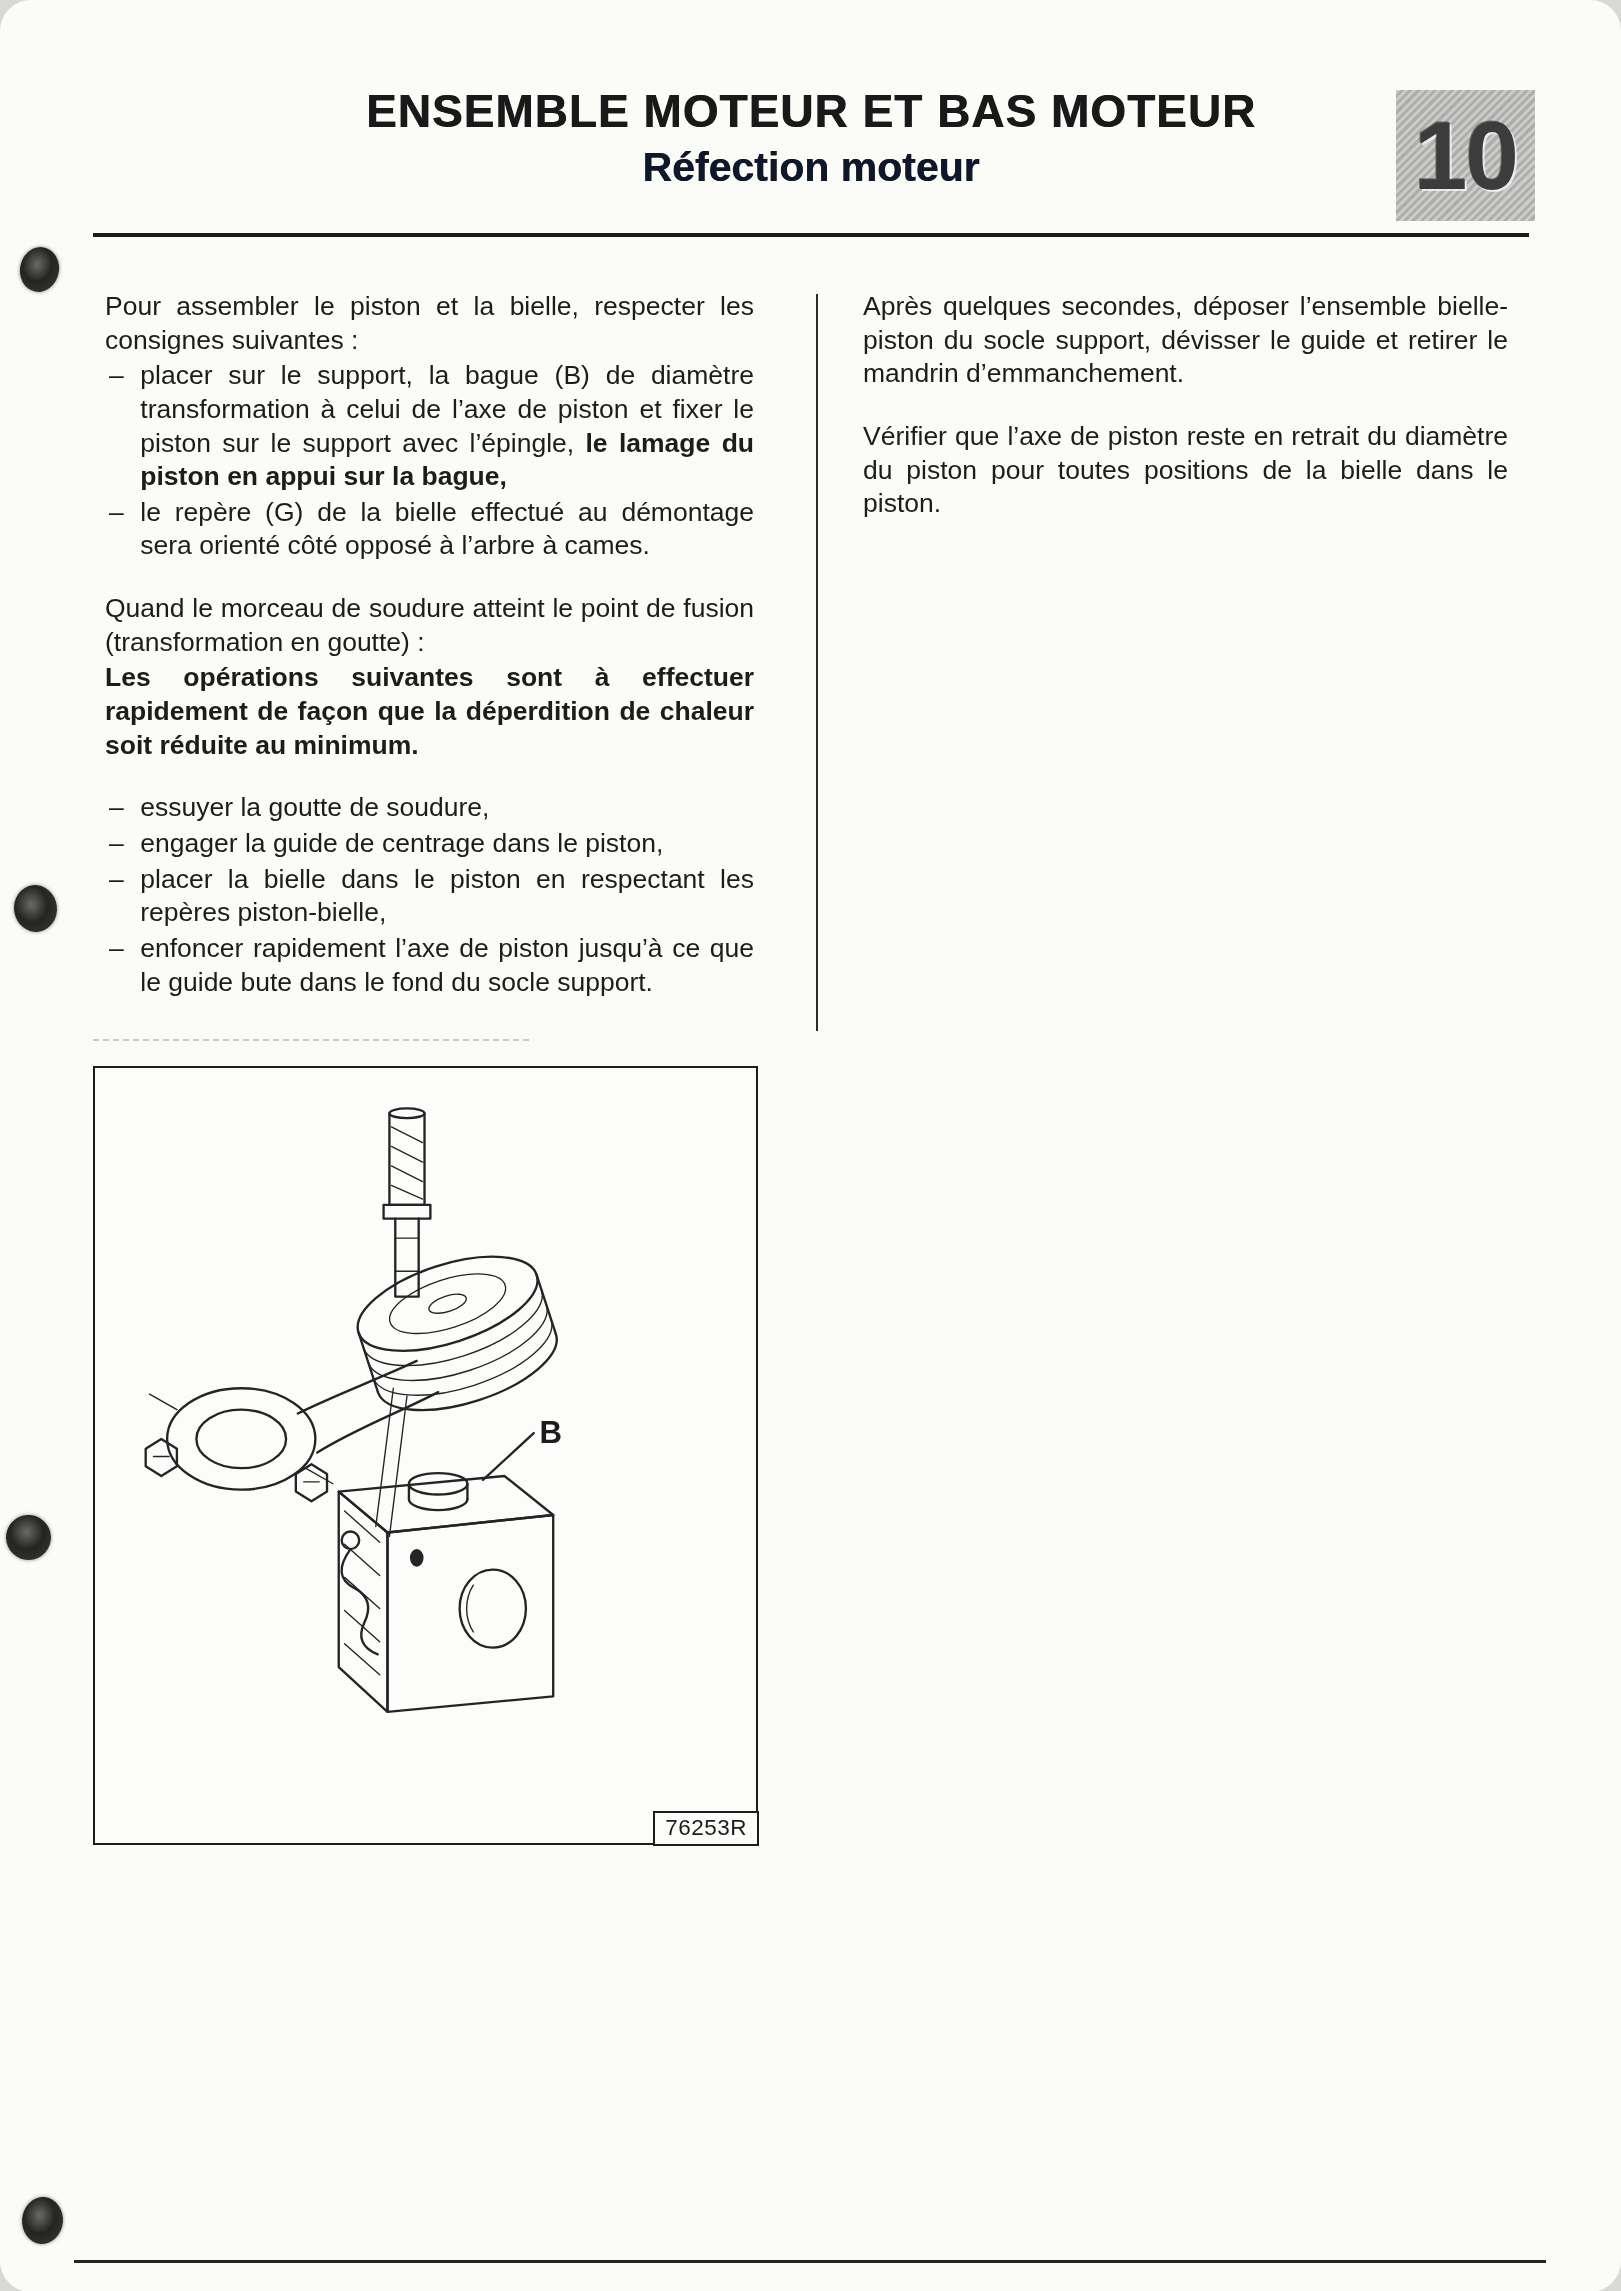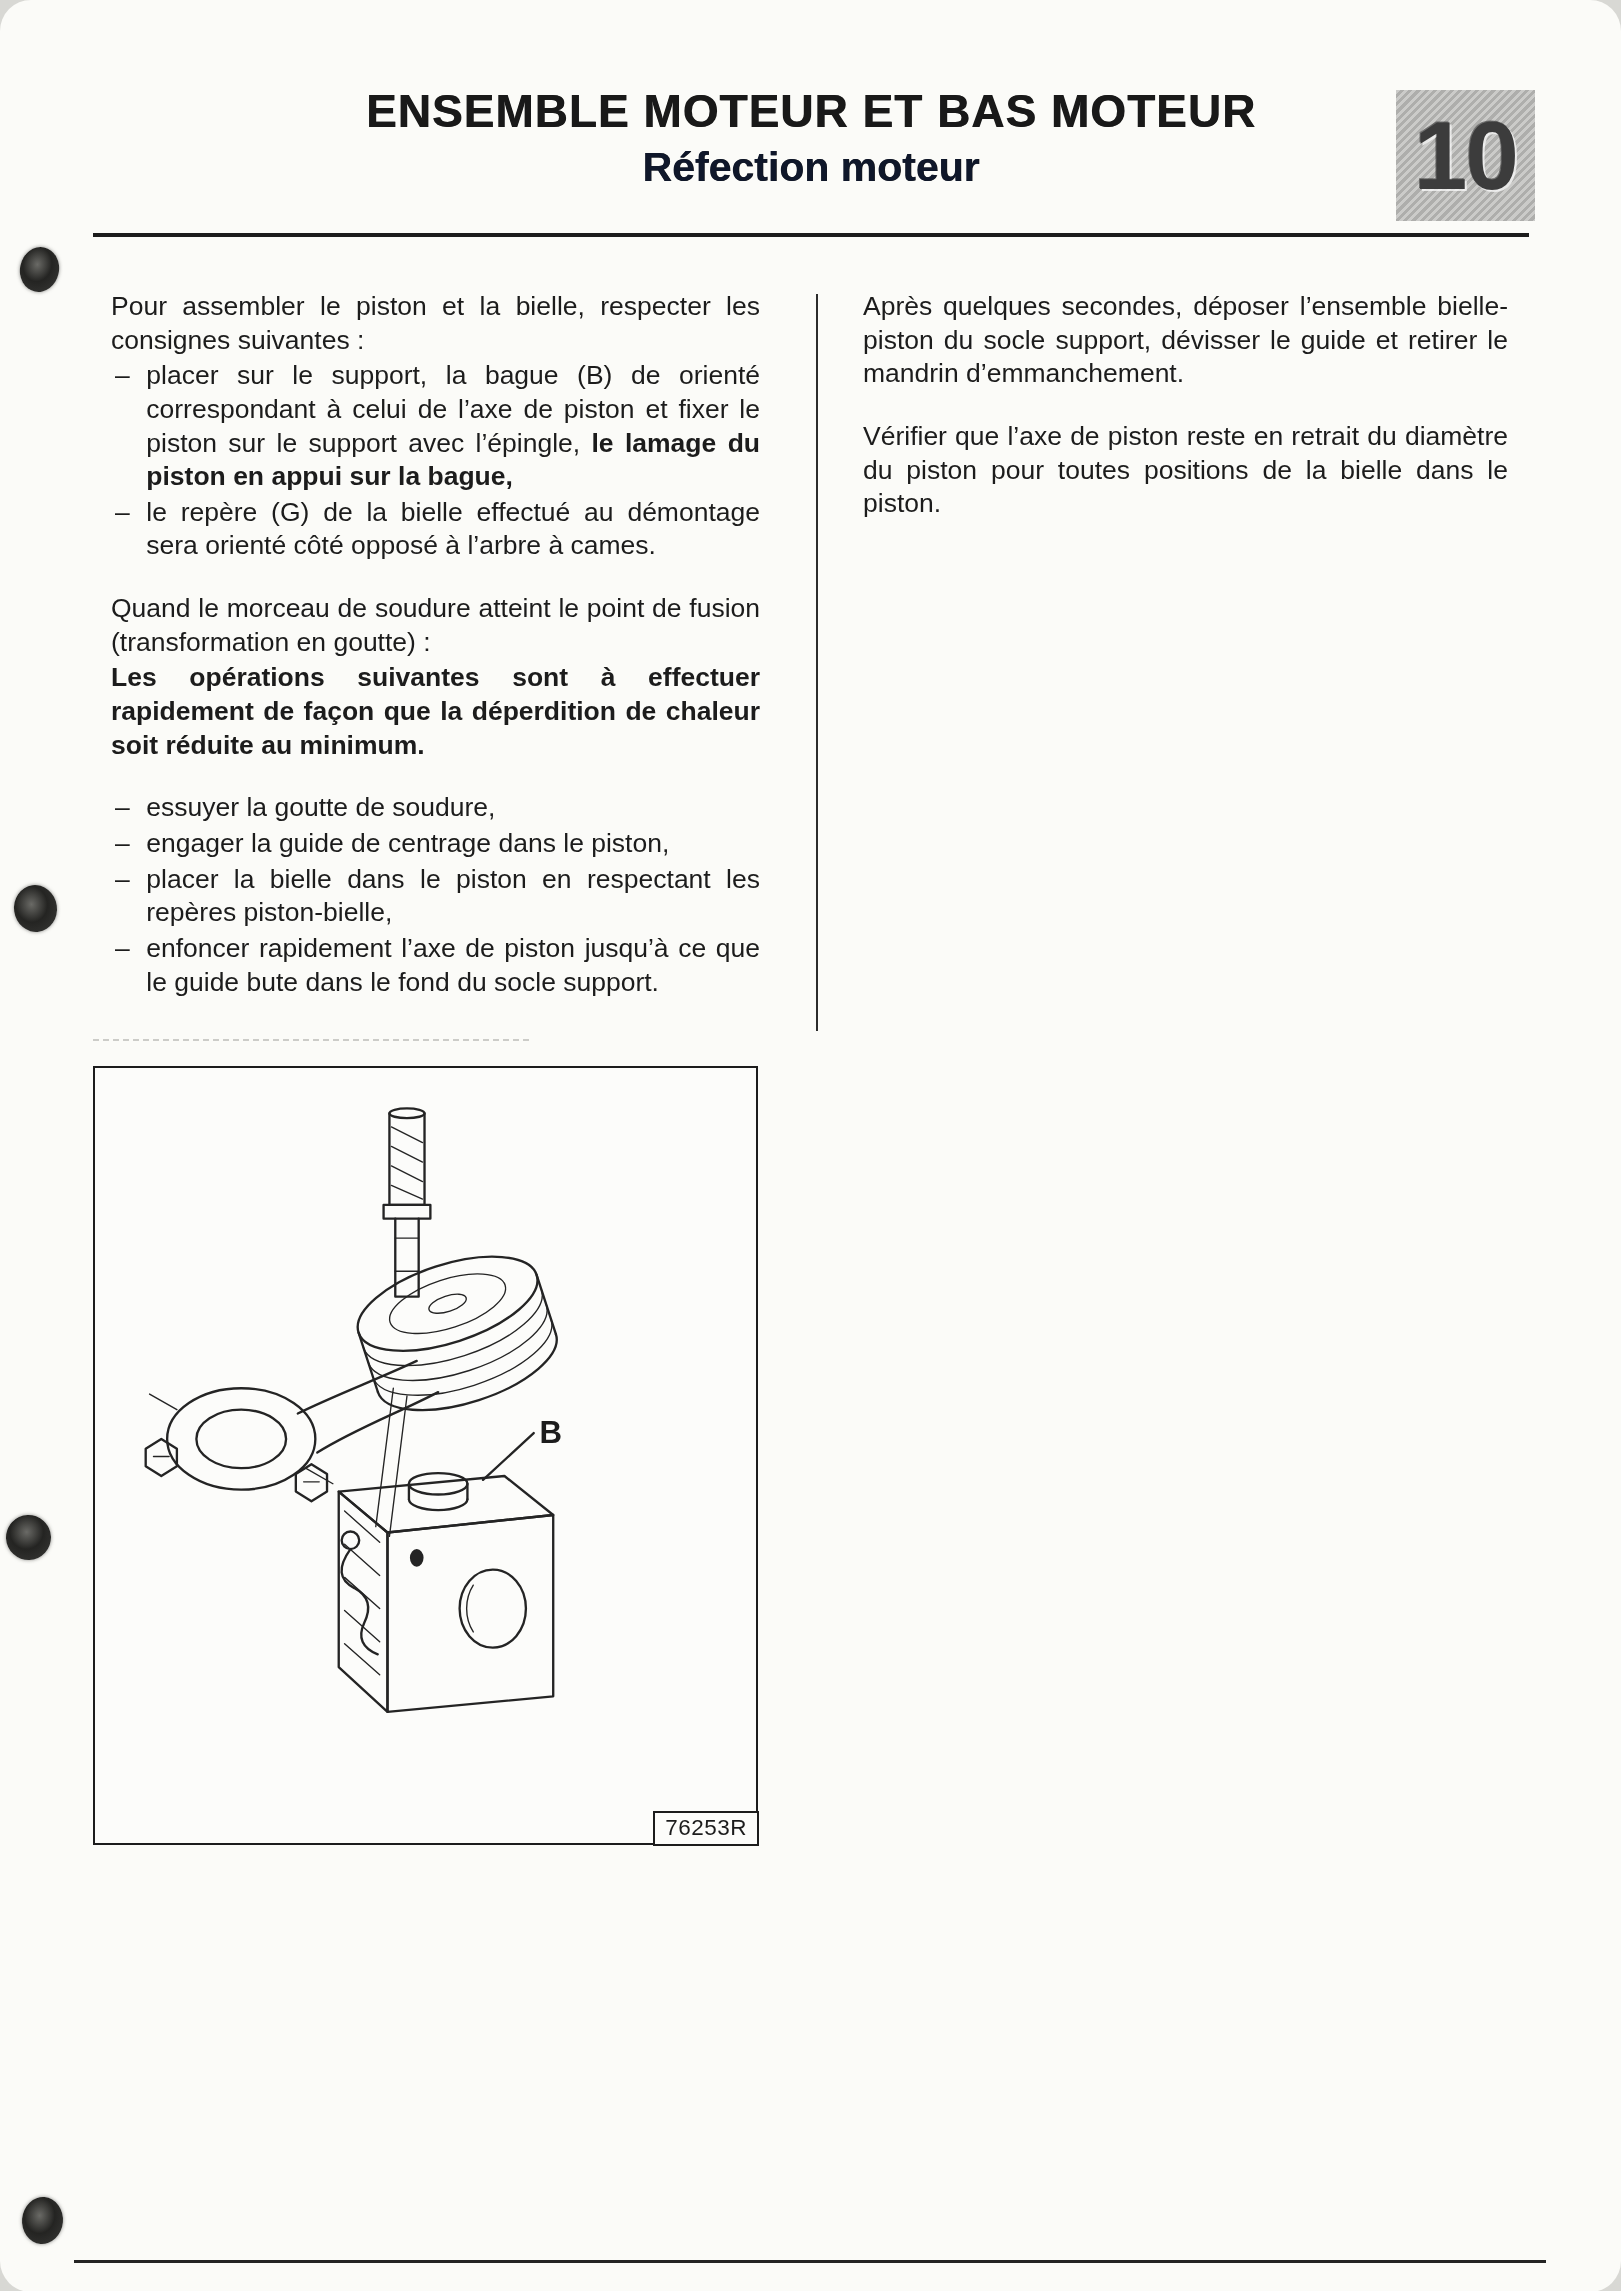--- a/index.html
+++ b/index.html
@@ -31,21 +31,21 @@
     display:flex;align-items:center;justify-content:center;
     font-size:96px;font-weight:700;color:#3c3c3c;
     text-shadow:2px 2px 0 rgba(250,250,250,0.75), -1px -1px 0 rgba(40,40,40,0.55);
     letter-spacing:-2px;
   }
   .rule-top{position:absolute;top:233px;left:93px;width:1436px;height:3.9px;background:#1c1c1c;}
   .rule-bottom{position:absolute;top:2260px;left:74px;width:1472px;height:2.9px;background:#242424;}
   .col-divider{position:absolute;top:294px;left:816px;width:2px;height:737px;background:#2c2c2c;}
 
   
-  .left-col{position:absolute;top:290px;left:111px;width:649px;}
+  .left-col{position:absolute;top:290px;left:105px;width:649px;}
   .right-col{position:absolute;top:290px;left:863px;width:645px;}
   .para{
     font-size:26.5px;line-height:1.27;text-align:justify;
     margin:0 0 29px 0;
   }
   .para.bold{font-weight:700;}
   .list{margin:0 0 29px 0;}
   .li{display:flex;font-size:26.5px;line-height:1.27;margin:0 0 2px 0;}
   .li .dash{flex:none;width:21.6px;padding-left:3.9px;}
   .li .txt{flex:1;text-align:justify;padding-left:9.8px;}
@@ -95,21 +95,21 @@
   <div class="badge">10</div>
   <div class="rule-top"></div>
   <div class="col-divider"></div>
 
   <div class="left-col">
     <div class="para tight">Pour assembler le piston et la bielle, respecter les consignes suivantes :</div>
 
     <div class="list">
       <div class="li">
         <span class="dash">–</span>
-        <span class="txt"><span>placer sur le support, la bague (B) de orienté correspondant à celui de l’axe de piston et fixer le piston sur le support avec l’épingle, </span><strong>le lamage du piston en appui sur la bague,</strong></span>
+        <span class="txt"><span>placer sur le support, la bague (B) de diamètre transformation à celui de l’axe de piston et fixer le piston sur le support avec l’épingle, </span><strong>le lamage du piston en appui sur la bague,</strong></span>
       </div>
       <div class="li">
         <span class="dash">–</span>
         <span class="txt"><span>le repère (G) de la bielle effectué au démontage sera orienté côté opposé à l’arbre à cames.</span><strong></strong></span>
       </div>
     </div>
 
     <div class="para tight">Quand le morceau de soudure atteint le point de fusion (transformation en goutte) :</div>
 
     <div class="para bold">Les opérations suivantes sont à effectuer rapidement de façon que la déperdition de chaleur soit réduite au minimum.</div>

